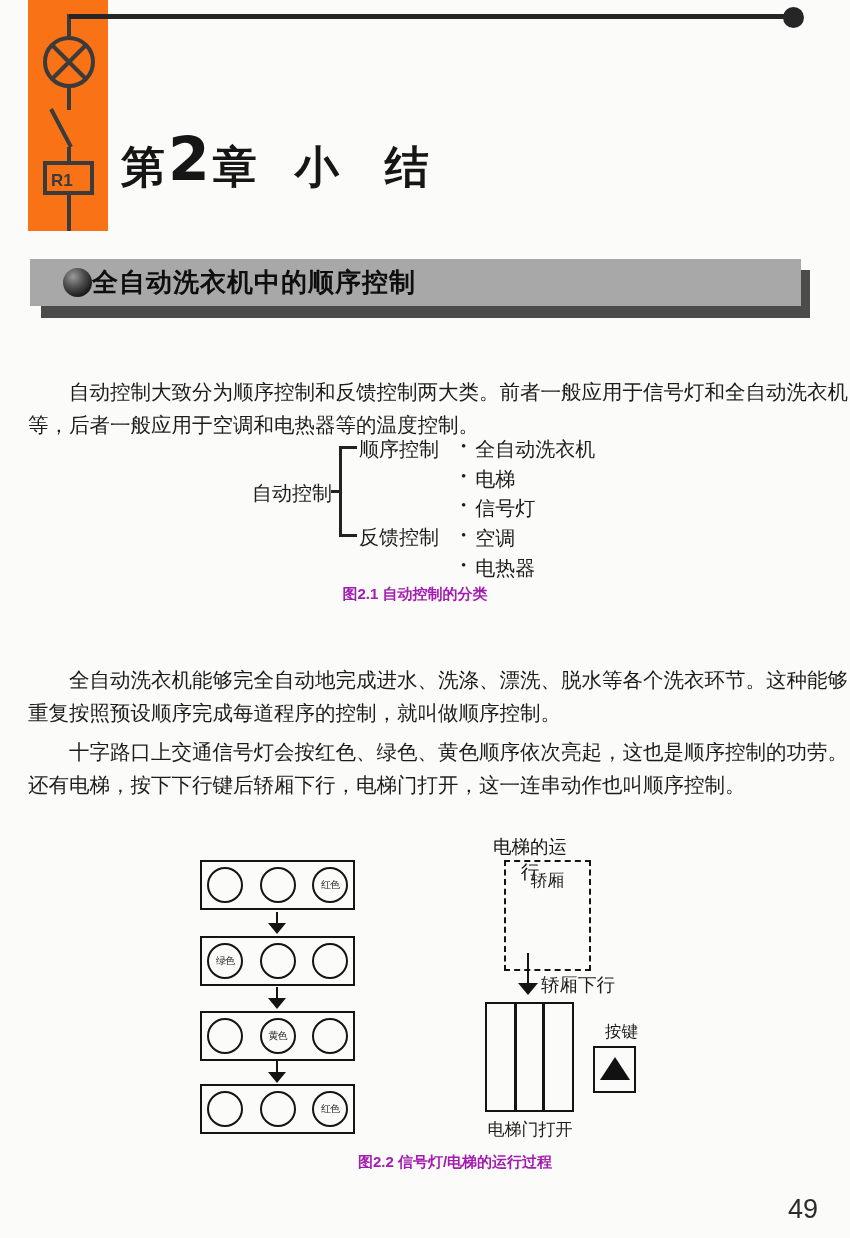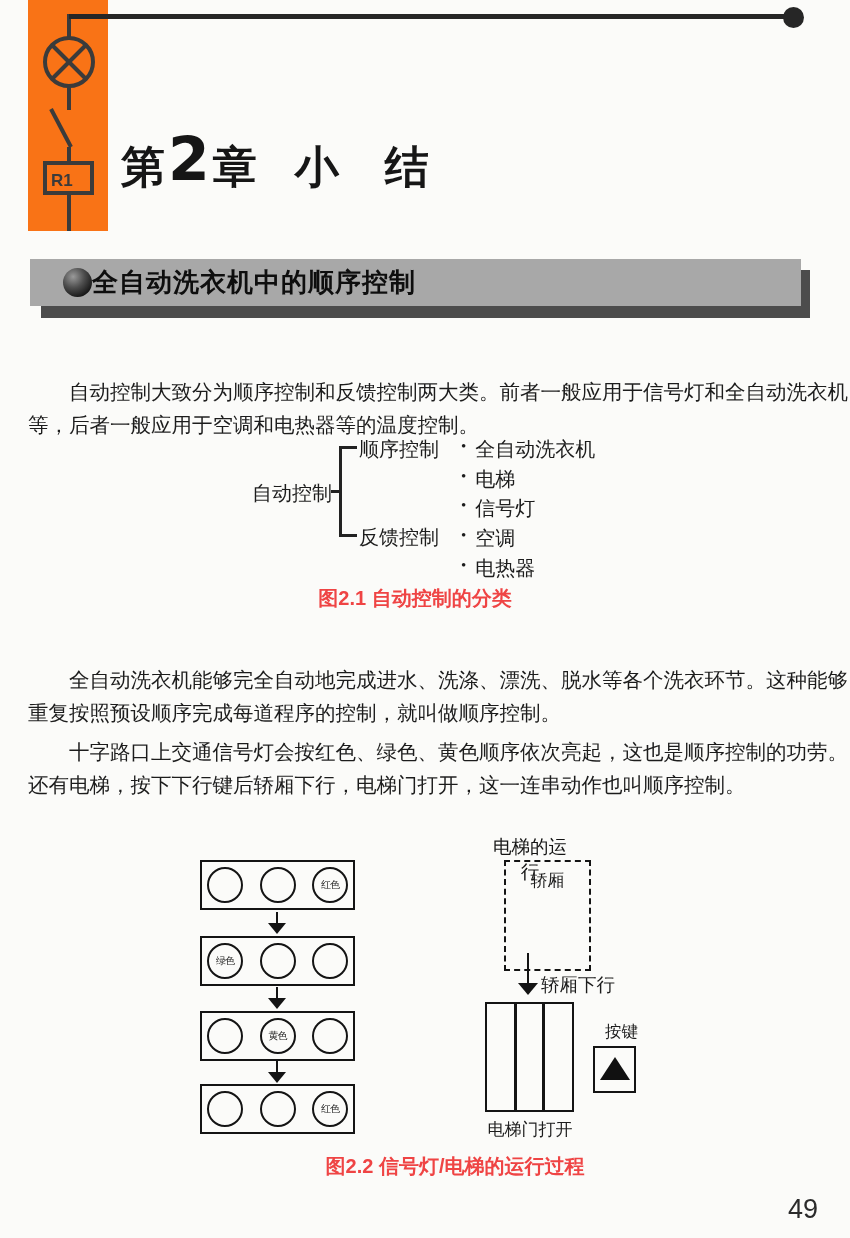--- a/index.html
+++ b/index.html
@@ -49,21 +49,21 @@
   .t-root  { left:252px; top:480px; font-size:20px;font-family:Liberation Mono, monospace; }
   .t-conn  { left:331px; top:490px; width:10px; height:2.5px; }
   .t-vline { left:339px; top:446px; width:2.5px; height:91px; }
   .t-h1    { left:339px; top:446px; width:18px; height:2.5px; }
   .t-h2    { left:339px; top:534px; width:18px; height:2.5px; }
   .t-b1    { left:359px; top:436px; font-size:20px; }
   .t-b2    { left:359px; top:524px; font-size:20px; }
   .t-ex { left:461px; display:flex; align-items:flex-start; font-size:20px; }
   .t-ex .bullet { font-size:15px; margin:2px 9px 0 0; }
   .figcap { font-family:"Liberation Sans","DejaVu Sans",sans-serif; font-weight:bold;
-            font-size:20px; color:#ef4444; text-align:center; }
+            font-size:15px; color:#a21caf; text-align:center; }
   .cap1 { left:30px; top:585px; width:770px; }
   .cap2 { left:60px; top:1153px; width:790px; }
 
   
   .fig-title { font-size:18.5px; text-align:center; color:#141414; }
   .sig-title { left:198px; top:831px; width:160px;margin-top:37px; }
   .lightbox { left:200px; width:155px; height:50px; border:2.5px solid #141414;
               display:flex; align-items:center; justify-content:space-between; padding:0 5px;
               background:#fbfbf9; }
   .lamp { width:36px; height:36px; border:2.5px solid #141414; border-radius:50%;

